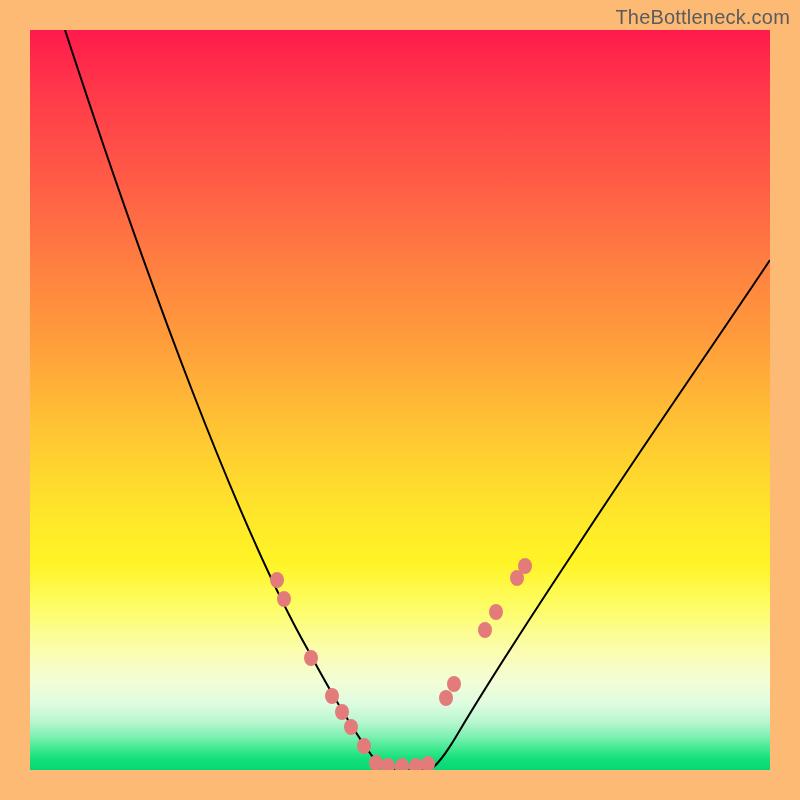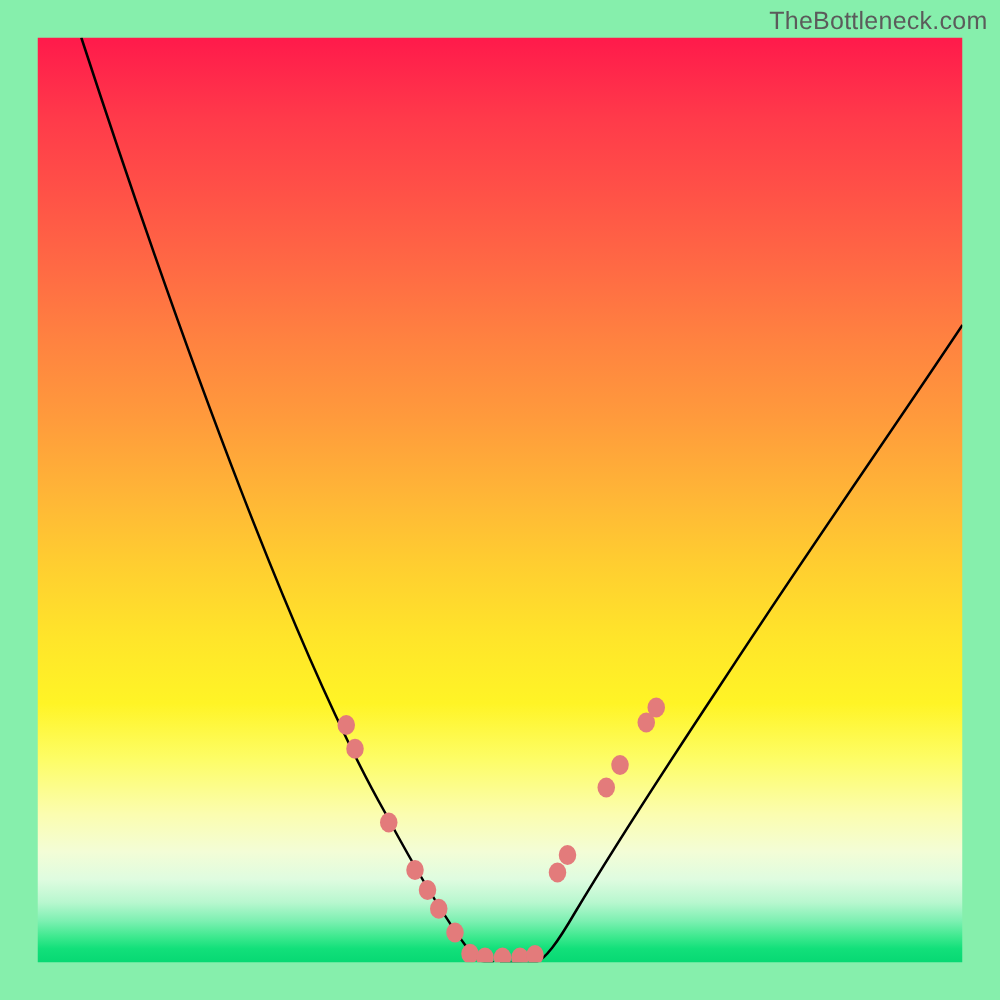--- a/index.html
+++ b/index.html
@@ -8,21 +8,21 @@
     width: 800px;
     height: 800px;
     background: #000;
     font-family: Arial, Helvetica, sans-serif;
     overflow: hidden;
   }
   .stage {
     position: relative;
     width: 800px;
     height: 800px;
-    background: #86efac;
+    background: #fdba74;
   }
   .watermark {
     position: absolute;
     top: 6px;
     right: 10px;
     color: #5b5b5b;
     font-size: 20px;
     font-weight: 400;
     letter-spacing: 0.2px;
     z-index: 5;

